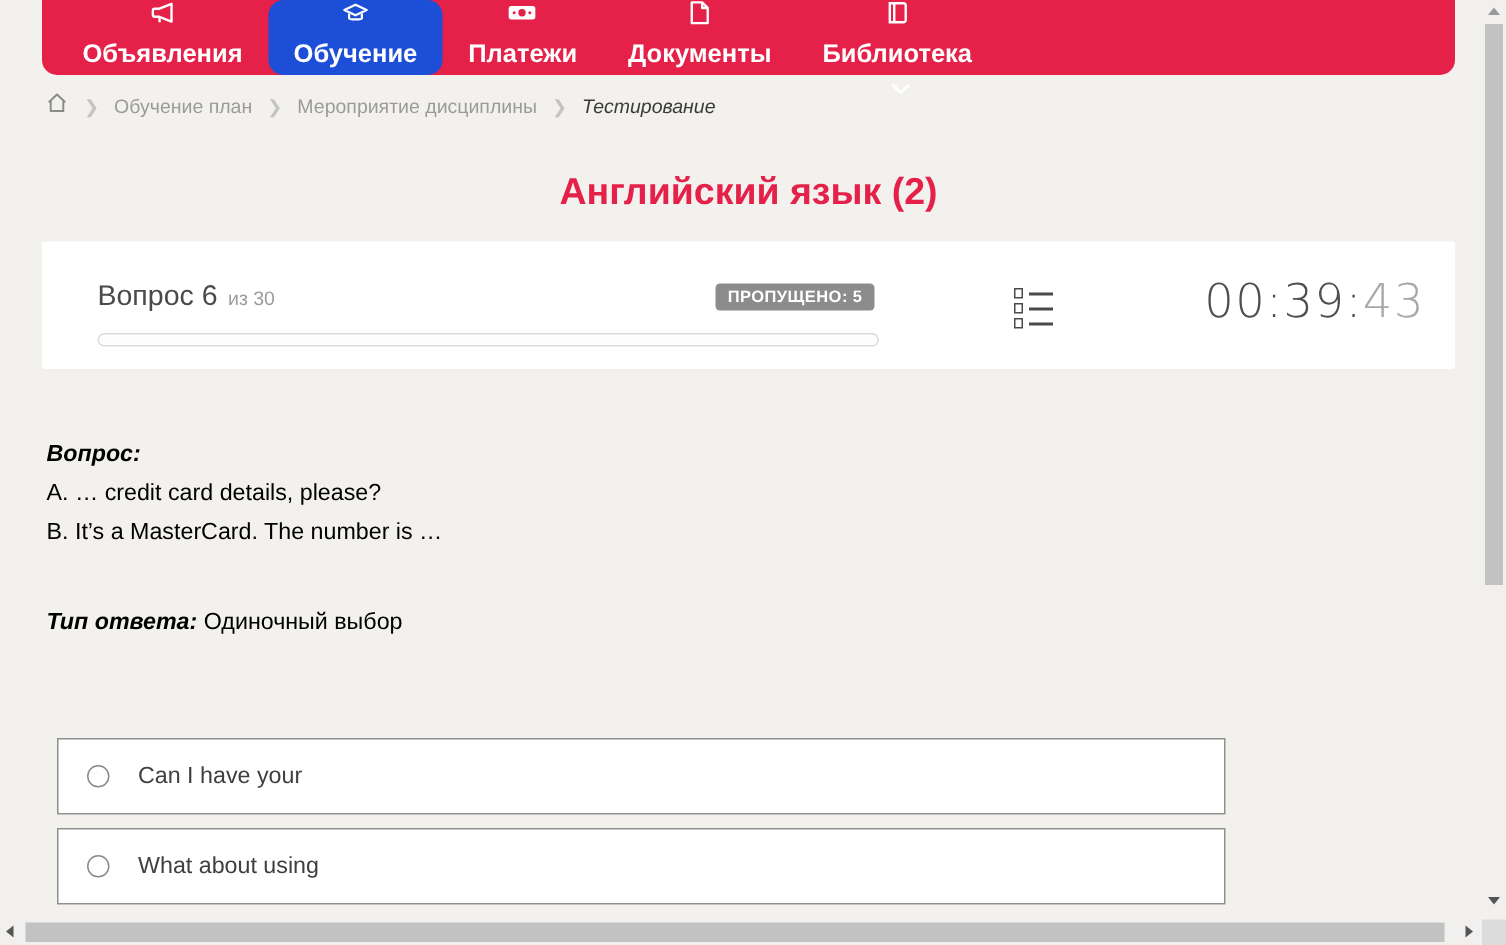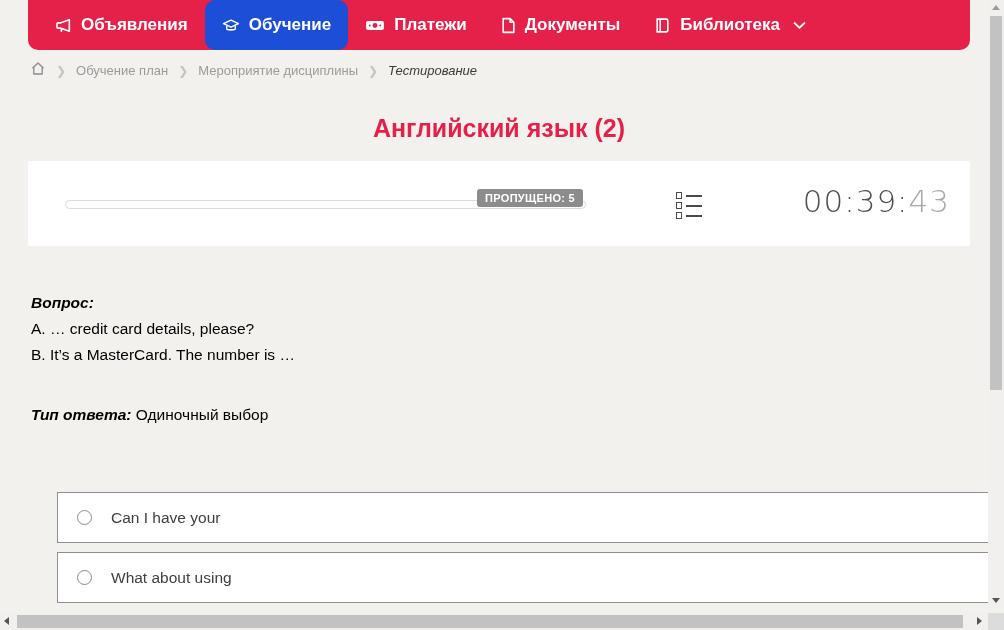--- a/index.html
+++ b/index.html
@@ -14,21 +14,21 @@
   
   .navbar {
     position:absolute; left:28px; top:0; width:942px; height:50px;
     background:#e5214a; border-radius:0 0 10px 10px;
     display:flex; align-items:center; padding:0 10px;
   }
   .nav-item {
     display:flex; align-items:center; gap:9px;
     height:50px; padding:0 17px; color:#ffffff;
     font-size:17px; font-weight:bold; cursor:pointer;
-    border-radius:10px; white-space:nowrap;
+    border-radius:10px; white-space:nowrap;flex-direction:column;
   }
   .nav-item.active { background:#1d4ed8; }
   .nav-item svg { display:block; }
   .nav-caret { margin-left:4px; }
 
   
   .breadcrumb {
     position:absolute; left:30px; top:62px;
     display:flex; align-items:center; gap:10px;
     font-size:13px; color:#9b9b9b;
@@ -81,23 +81,23 @@
   .question-block {
     position:absolute; left:31px; top:290px; width:900px;
     font-size:15.5px; line-height:26px; color:#000000;
   }
   .q-prompt { font-weight:bold; font-style:italic; }
   .q-type-row { margin-top:34px; }
   .q-type-label { font-weight:bold; font-style:italic; }
 
   
   .option {
-    position:absolute; left:38px; width:939px; height:51px;
+    position:absolute; left:38px; width:779px; height:51px;
     background:#ffffff; border:1px solid #8f8f8f;
-    display:flex; align-items:center; cursor:pointer;margin-left:19px;
+    display:flex; align-items:center; cursor:pointer;
   }
   .option-1 { top:492px; }
   .option-2 { top:552px; }
   .radio {
     width:15px; height:15px; border:1px solid #8a8a8a; border-radius:50%;
     background:#ffffff; margin-left:19px; flex:none;
   }
   .option-label { margin-left:19px; font-size:15.5px; color:#3f3f3f; }
 
   
@@ -187,20 +187,24 @@
   <span class="crumb-sep">❯</span>
   <span class="crumb">Мероприятие дисциплины</span>
   <span class="crumb-sep">❯</span>
   <span class="crumb current">Тестирование</span>
 </div>
 
 <h1 class="page-title">Английский язык (2)</h1>
 
 <div class="qcard">
   <div class="qcard-left">
+    <div class="q-title-row">
+      <span class="q-number">Вопрос 6</span>
+      <span class="q-total">из 30</span>
+    </div>
     <span class="q-badge">ПРОПУЩЕНО: 5</span>
     <div class="q-progress">
       <div class="q-progress-fill" style="width:0%"></div>
     </div>
   </div>
 
   <div class="qlist-icon">
     <div class="qlist-row">
         <span class="qlist-sq"></span>
         <span class="qlist-ln"></span>

